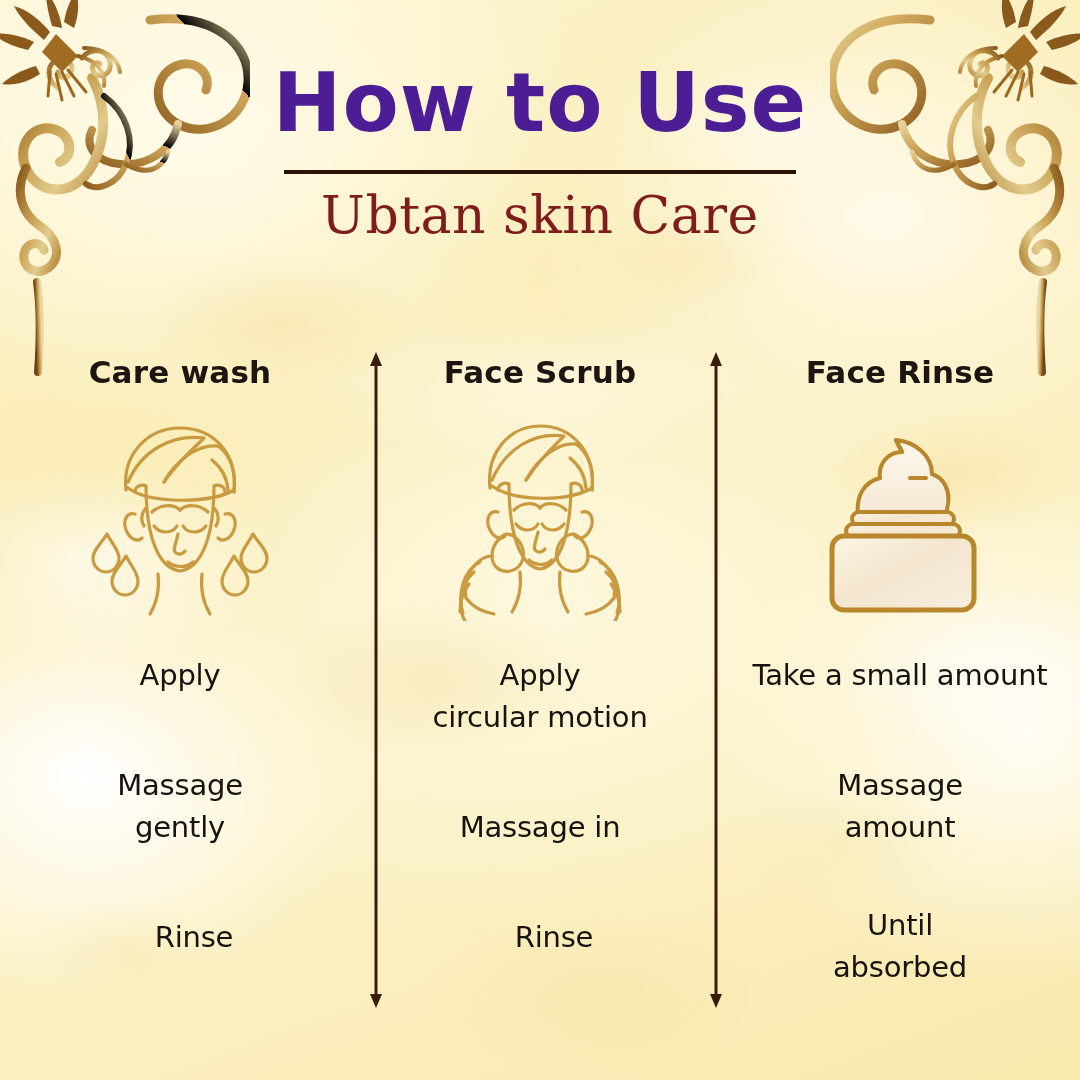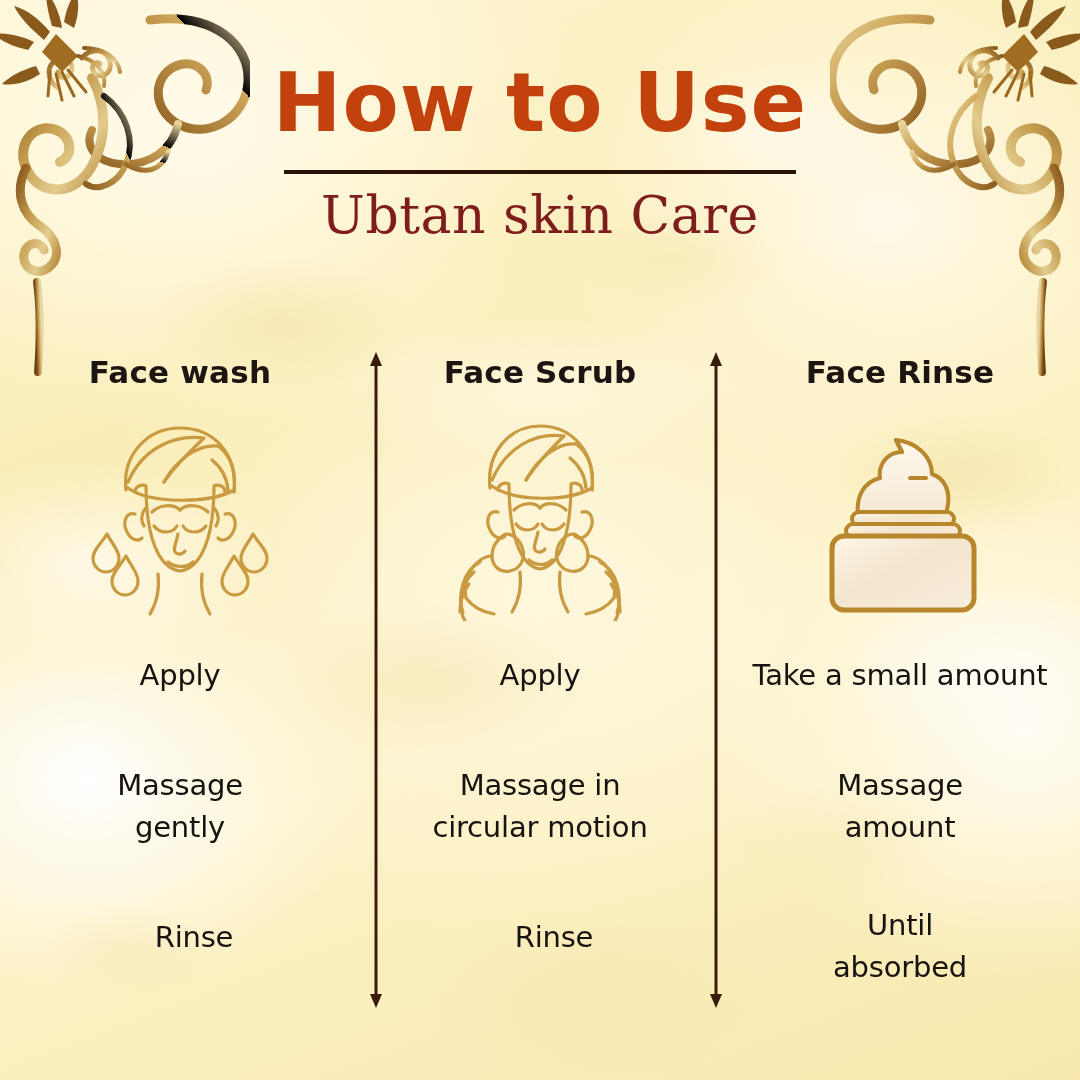--- a/index.html
+++ b/index.html
@@ -48,21 +48,21 @@
   .corner.left{left:0;}
   .corner.right{right:0;transform:scaleX(-1);}
   
   .header{position:absolute;left:0;right:0;top:62px;text-align:center;}
   .title{
     margin:0;
     font-family:"DejaVu Sans", sans-serif;
     font-weight:bold;
     font-size:82px;
     letter-spacing:1px;
-    color:#c2410c;
+    color:#4c1d95;
     line-height:1;
   }
   .title-rule{
     width:512px;height:4px;margin:26px auto 0;
     background:#2b1206;
   }
   .subtitle{
     margin:14px 0 0;
     font-family:"DejaVu Serif", serif;
     font-size:52px;
@@ -256,21 +256,21 @@
     <svg viewBox="0 0 14 656" width="14" height="656" xmlns="http://www.w3.org/2000/svg">
       <line x1="7" y1="10" x2="7" y2="646" stroke="#3a1c0c" stroke-width="3"></line>
       <path d="M7 0 L 13 14 L 1 14 Z" fill="#3a1c0c"></path>
       <path d="M7 656 L 13 642 L 1 642 Z" fill="#3a1c0c"></path>
     </svg>
   </div>
 
   <div class="columns">
 
     <div class="col">
-      <p class="col-head">Face wash</p>
+      <p class="col-head">Care wash</p>
       <div class="icon-wrap">
         <svg width="200" height="205" viewBox="0 0 200 205" xmlns="http://www.w3.org/2000/svg">
           <g fill="none" stroke="#c99a3f" stroke-width="3.2" stroke-linecap="round" stroke-linejoin="round">
 
             <path d="M46 74 C 42 38 68 12 100 12 C 134 12 158 38 154 76"></path>
 
             <path d="M48 66 C 62 34 92 18 124 22 C 110 36 96 48 84 66"></path>
             <path d="M84 66 C 96 44 118 28 138 30"></path>
             <path d="M138 30 C 152 40 156 58 154 76"></path>
             <path d="M132 44 C 142 52 147 62 148 74"></path>
@@ -356,22 +356,22 @@
             <path d="M148 140 C 156 140 164 146 169 154 C 174 162 176 172 174 182"></path>
             <path d="M160 146 C 168 150 174 158 177 168 C 180 178 180 188 177 197"></path>
             <path d="M166 156 C 173 162 178 172 179 182 C 180 192 178 200 175 205"></path>
             <path d="M171 168 C 177 176 180 186 180 196"></path>
             <path d="M174 182 C 168 190 158 196 146 198"></path>
           </g>
         </svg>
       </div>
       <div class="steps">
         <div class="step s1">Apply</div>
+        <div class="step">circular motion</div>
         <div class="step s2">Massage in</div>
-        <div class="step">circular motion</div>
         <div class="step s3">Rinse</div>
       </div>
     </div>
 
     <div class="col">
       <p class="col-head">Face Rinse</p>
       <div class="icon-wrap">
         <svg width="200" height="205" viewBox="0 0 200 205" xmlns="http://www.w3.org/2000/svg">
           <defs>
             <linearGradient id="jarFill" x1="0%" y1="0%" x2="100%" y2="100%">

